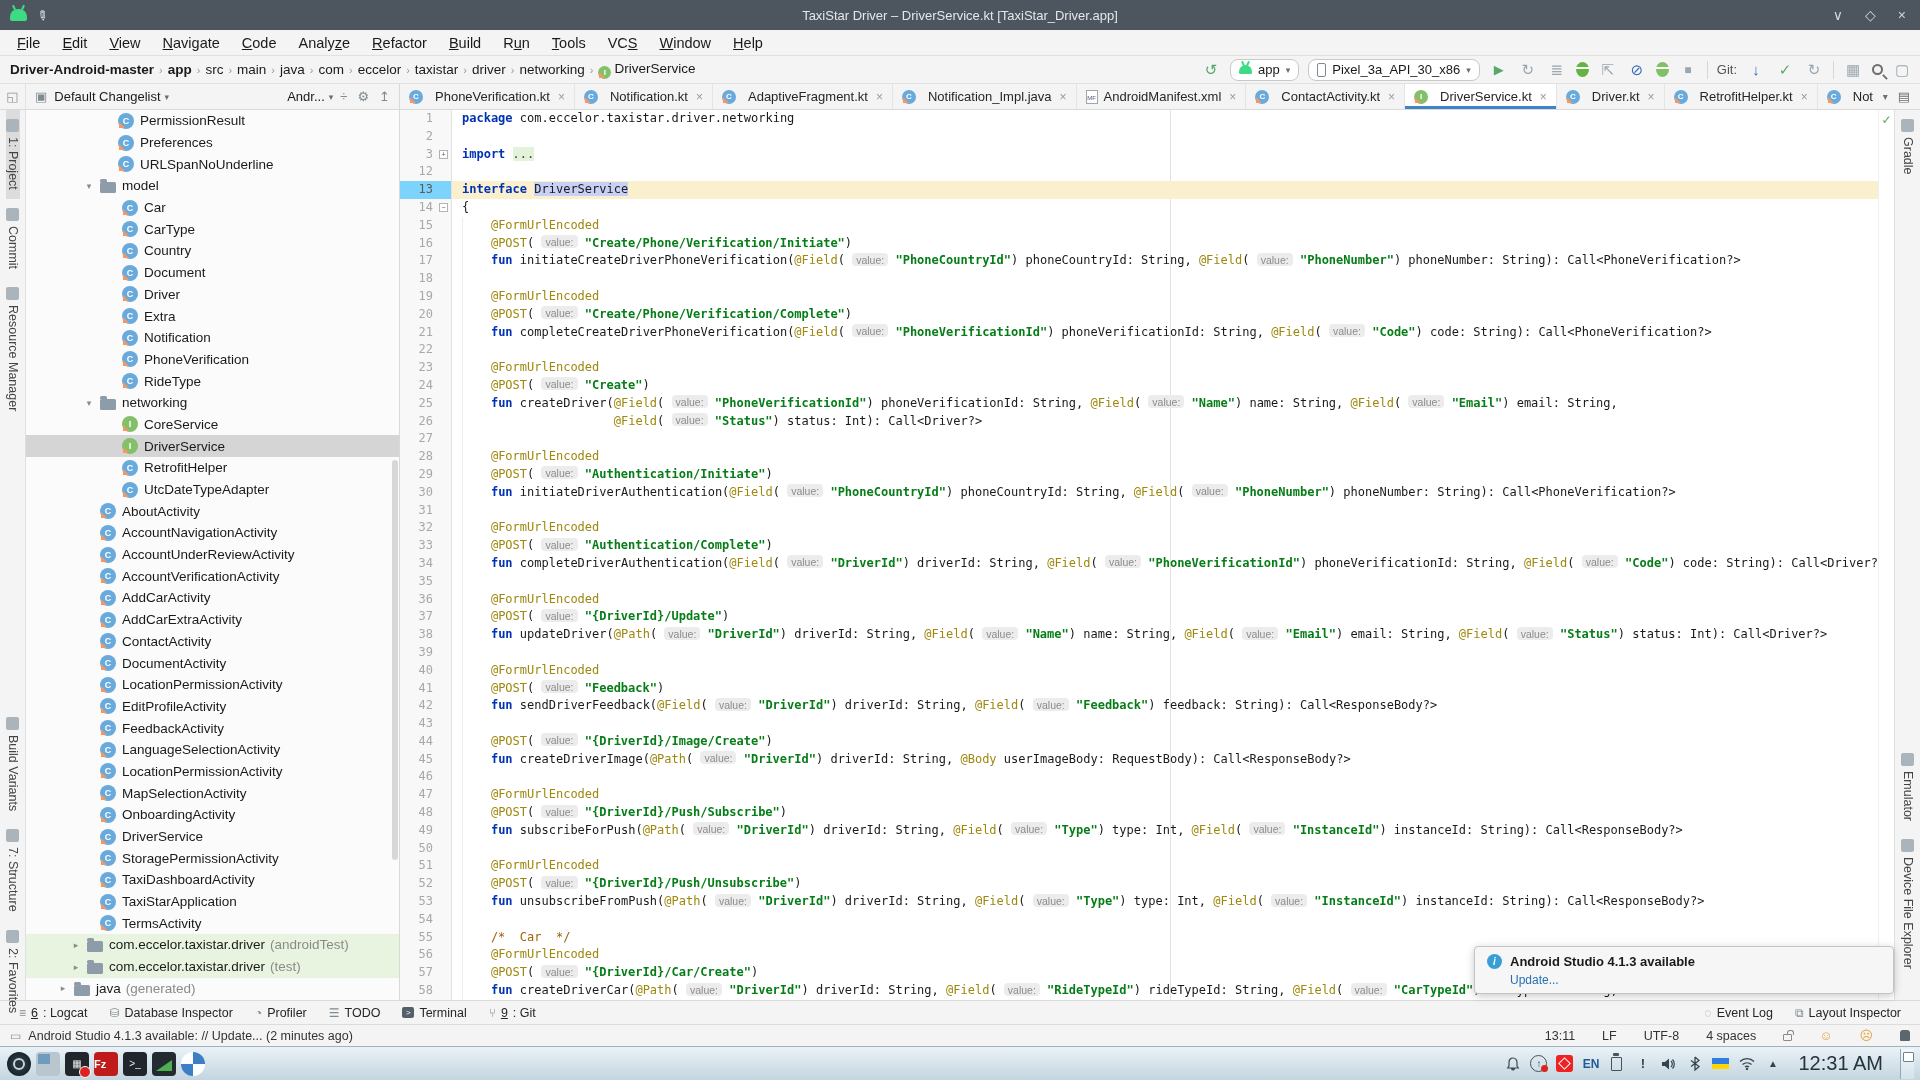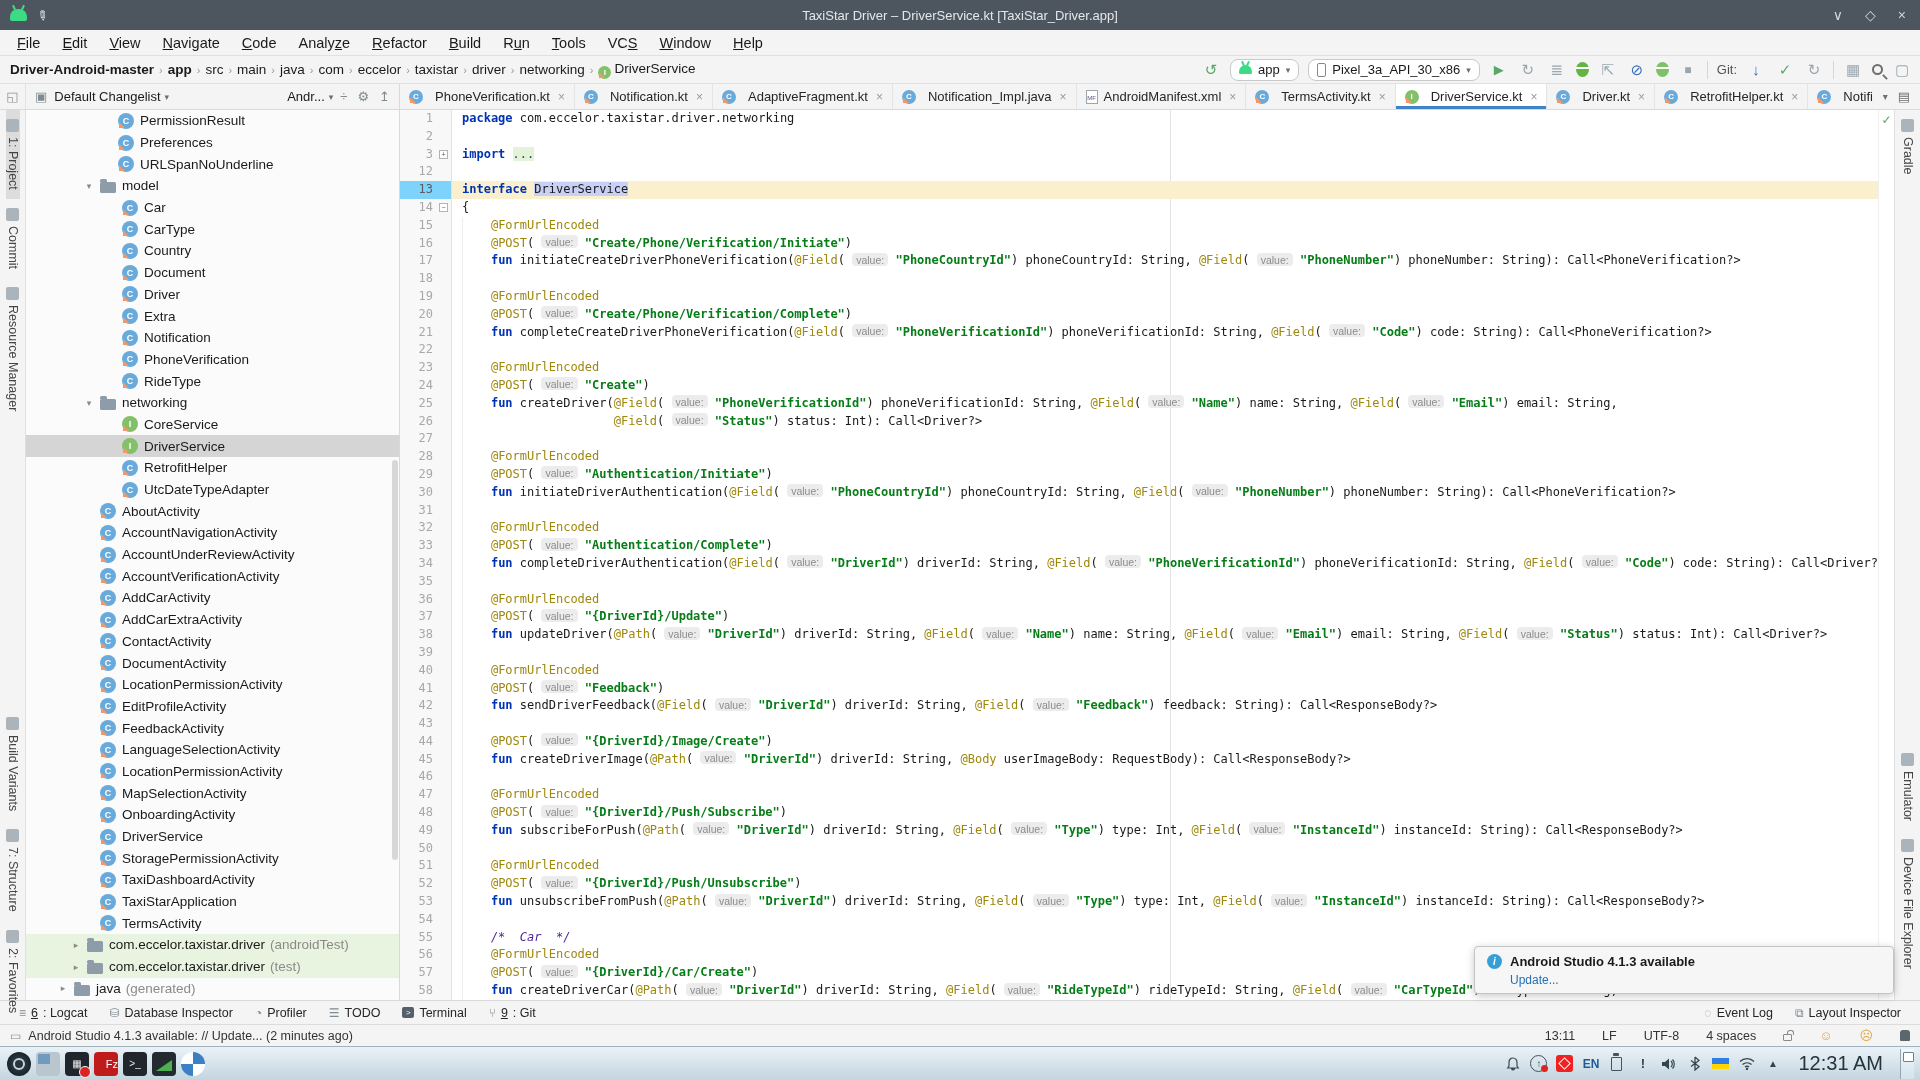--- a/index.html
+++ b/index.html
@@ -86,21 +86,21 @@
   .gutter{width:52px;background:#f8f8f8;border-right:1px solid #e3e3e3;flex:none;font:12px/17.8px "DejaVu Sans Mono",monospace;color:#a8a8a8;text-align:right}
   .gl{height:17.8px;padding-right:18px;position:relative}
   .gl.hl{background:#7dd3fc;color:#5c5c5c}
   .fold{position:absolute;right:3px;top:4px;width:9px;height:9px;border:1px solid #b3b3b3;background:#fff;font:7px/7px "Liberation Sans",sans-serif;text-align:center;color:#5c5c5c}
   .code{flex:1;position:relative;font:12px/17.8px "DejaVu Sans Mono",monospace;overflow:hidden;padding-left:10px}
   .cl{height:17.8px;white-space:pre;position:relative}
   .cl.hl{background:#fbf0ce;margin-left:-10px;padding-left:10px}
   .k{color:#0033b3;font-weight:bold}
   .a{color:#9e880d}
   .s{color:#067d17;font-weight:bold}
-  .c{color:#4c1d95;font-style:italic}
+  .c{color:#a16207;}
   .hi{background:#c9d0f6}
   .f{background:#e2f3da;color:#444}
   .hint{font:10.5px/14px "Liberation Sans",sans-serif;color:#8c8c8c;background:#ececec;border-radius:4px;padding:0.5px 4px;vertical-align:1px}
   .margin-line{position:absolute;top:0;bottom:0;left:718px;width:1px;background:#e3e3e3;pointer-events:none}
   .indent-guide{position:absolute;top:107px;bottom:0;left:10px;width:1px;background:#ededed;pointer-events:none}
   .estripe{width:16px;background:#fff;border-left:1px solid #efefef;flex:none;text-align:center}
   .okcheck{color:#59a869;font-size:12px;line-height:20px}
 
   
   .notif{position:absolute;right:26px;bottom:6px;width:420px;height:48px;background:#f6f6f6;border:1px solid #c4c4c4;border-radius:4px;box-shadow:0 2px 8px rgba(0,0,0,.22);padding:7px 12px;z-index:5}
@@ -129,21 +129,21 @@
   
   .taskbar{height:34px;background:linear-gradient(#eaf2f7,#c3d5df);border-top:1px solid #9fb3bd;display:flex;align-items:center;padding:0 2px;flex:none}
   .dock{display:flex;align-items:center;gap:5px;padding:0 5px}
   .dk{width:24px;height:24px;border-radius:4px;position:relative;flex:none}
   .dk-launcher{background:radial-gradient(circle at 50% 50%, #27343c 40%, #16242c 70%);border-radius:50%}
   .dk-launcher:after{content:"";position:absolute;inset:6px;border:2px solid #c9d4d8;border-radius:50%}
   .dk-pager{background:#b9c6cd}
   .dk-pager:before{content:"";position:absolute;left:2px;top:2px;width:12px;height:10px;background:#6f9cbe}
   .dk-dark{background:#20262b;color:#e8e8e8;font-size:10px;text-align:center;line-height:24px}
   .dk-badge:after{content:"";position:absolute;right:-2px;bottom:-2px;width:10px;height:10px;background:#d22;border-radius:50%;border:1px solid #fff}
-  .dk-fz{background:#bf1b1b;color:#fff;font-weight:normal;font-size:11px;text-align:right;line-height:24px}
+  .dk-fz{background:#bf1b1b;color:#fff;font-weight:bold;font-size:11px;text-align:left;line-height:24px}
   .dk-mon{background:#232a30}
   .dk-mon:after{content:"";position:absolute;left:4px;bottom:5px;border-left:16px solid transparent;border-bottom:11px solid #4caf50}
   .dk-globe{border-radius:50%;background:conic-gradient(#3d7fc4 0 25%,#fff 0 50%,#3d7fc4 0 75%,#fff 0)}
   .task{display:flex;align-items:center;gap:7px;height:27px;border:1px solid #8aa2af;border-radius:3px;padding:0 9px;font-size:13px;color:#13242d;margin-right:6px;max-width:340px;white-space:nowrap;overflow:hidden}
   .task .tlabel{overflow:hidden;text-overflow:ellipsis}
   .task-gray{background:#a9b5bc}
   .task-blue{background:#c9e3f1}
   .task-active{background:#d6ecf8;border-color:#5f8193}
   .ffx{width:18px;height:18px;border-radius:50%;background:radial-gradient(circle at 35% 35%,#ffd54f 15%,#ff8f00 55%,#e65100 90%);flex:none}
   .dolphin-ic{width:18px;height:13px;background:#3b8fd4;border-radius:2px;position:relative;flex:none}
@@ -288,21 +288,21 @@
           <span>Notification_Impl.java</span>
           <span class="x">×</span>
         </div>
         <div class="tab">
           <span style="width: 12px; height: 14px; border: 1px solid rgb(154, 167, 176); background: rgb(255, 255, 255); font-size: 6px; text-align: center; line-height: 14px; color: rgb(85, 85, 119); flex: 0 0 auto;">MF</span>
           <span>AndroidManifest.xml</span>
           <span class="x">×</span>
         </div>
         <div class="tab">
           <span class="tico tico-class" style="width: 14px; height: 14px; line-height: 14px; font-size: 8px;">C</span>
-          <span>TermsActivity.kt</span>
+          <span>ContactActivity.kt</span>
           <span class="x">×</span>
         </div>
         <div class="tab active">
           <span class="tico tico-iface" style="width: 14px; height: 14px; line-height: 14px; font-size: 8px;">I</span>
           <span>DriverService.kt</span>
           <span class="x">×</span>
         </div>
         <div class="tab">
           <span class="tico tico-class" style="width: 14px; height: 14px; line-height: 14px; font-size: 8px;">C</span>
           <span>Driver.kt</span>

